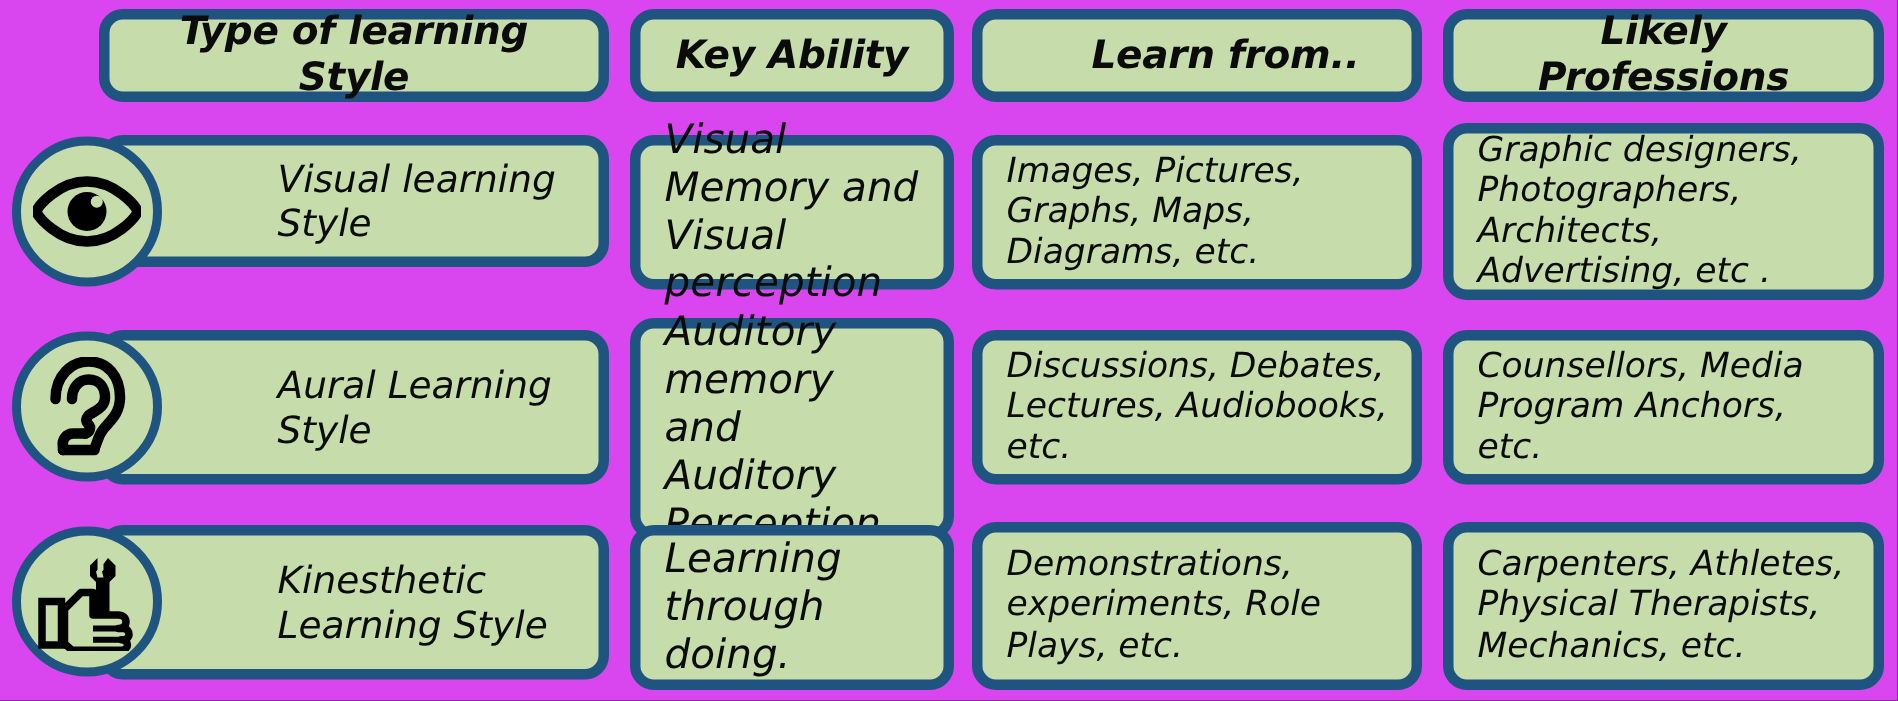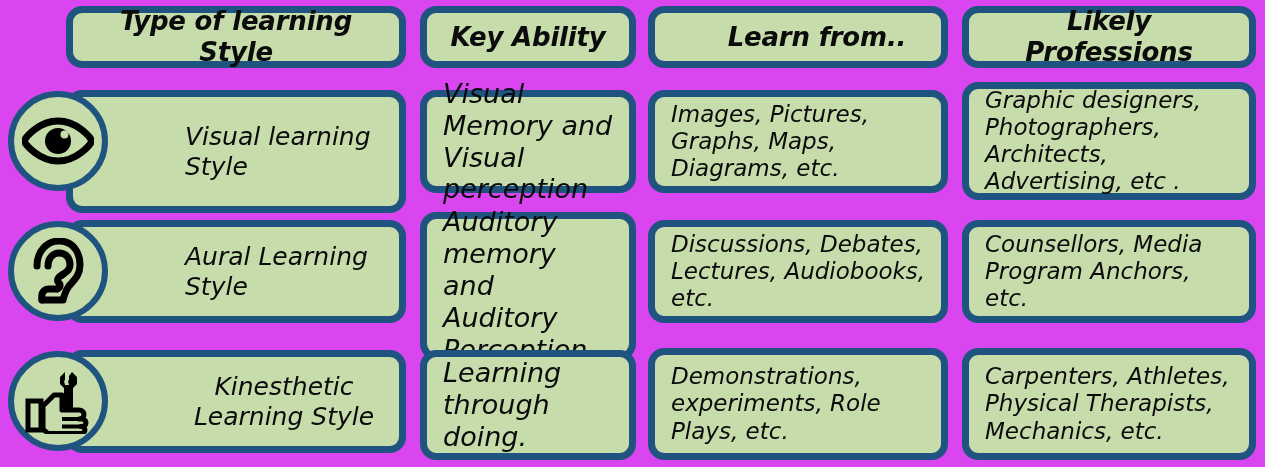--- a/index.html
+++ b/index.html
@@ -67,21 +67,21 @@
   .style-cell {
     padding-left: 112px;
     padding-right: 16px;
     justify-content: flex-start;
   }
   .style-cell .cell-text {
     font-size: 25px;
     width: 100%;
   }
   .style-cell.centered .cell-text {
-    text-align: center;
+    text-align: left;
   }
 
   
   .icon-badge {
     position: absolute;
     width: 100px;
     height: 100px;
     border-radius: 50%;
     background: #C6DCAB;
     border: 6px solid #1F5480;
@@ -109,21 +109,21 @@
   </div>
 
   <div class="cell header" style="left:648px; top:6px; width:300px; height:62px;padding-left:48px;">
     <span class="cell-text">Learn from..</span>
   </div>
 
   <div class="cell header" style="left:962px; top:6px; width:294px; height:62px;justify-content:flex-end;">
     <span class="cell-text">Likely Professions</span>
   </div>
 
-  <div class="cell style-cell" style="left:66px; top:90px; width:340px; height:123px;">
+  <div class="cell style-cell" style="left:66px; top:90px; width:340px; height:88px;">
     <span class="cell-text">Visual learning Style</span>
   </div>
 
   <div class="icon-badge" style="left:8px; top:91px;">
     <svg width="72" height="48" viewBox="0 0 72 48" aria-hidden="true">
       <path d="M36 4 C55 4 68 20 70 24 C68 28 55 44 36 44 C17 44 4 28 2 24 C4 20 17 4 36 4 Z" fill="none" stroke="#000000" stroke-width="7" stroke-linejoin="round"></path>
       <circle cx="36" cy="24" r="13" fill="#000000"></circle>
       <circle cx="42.5" cy="17.5" r="4" fill="#C6DCAB"></circle>
     </svg>
   </div>

